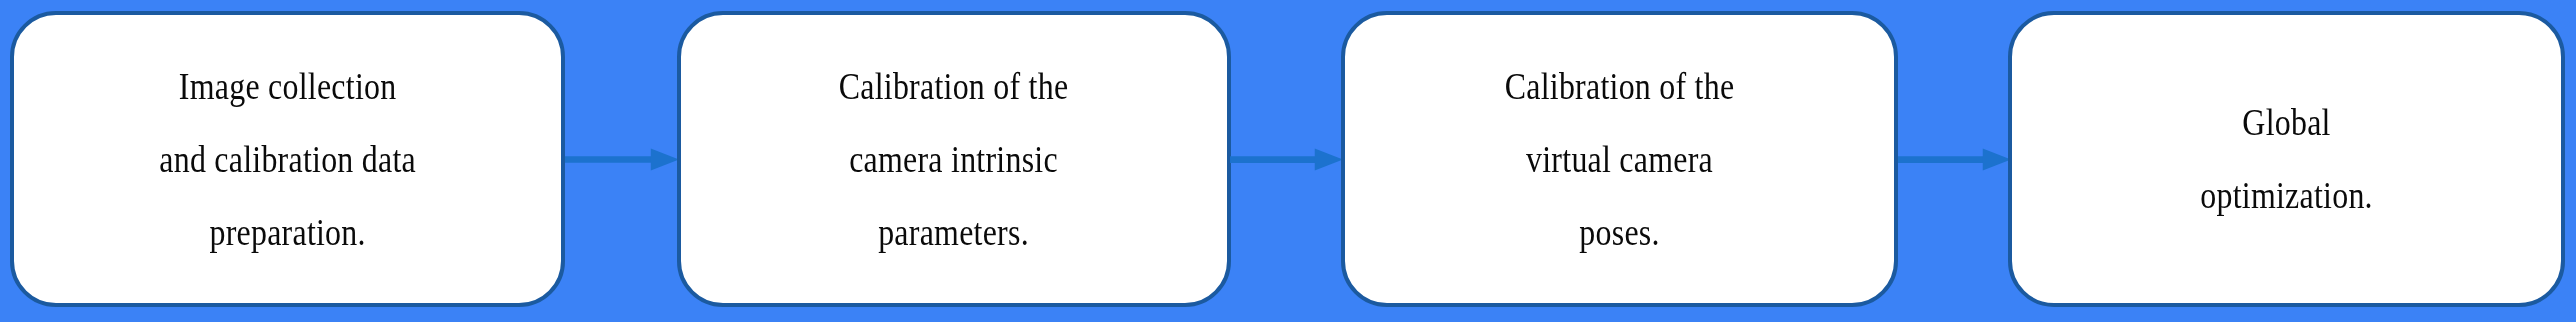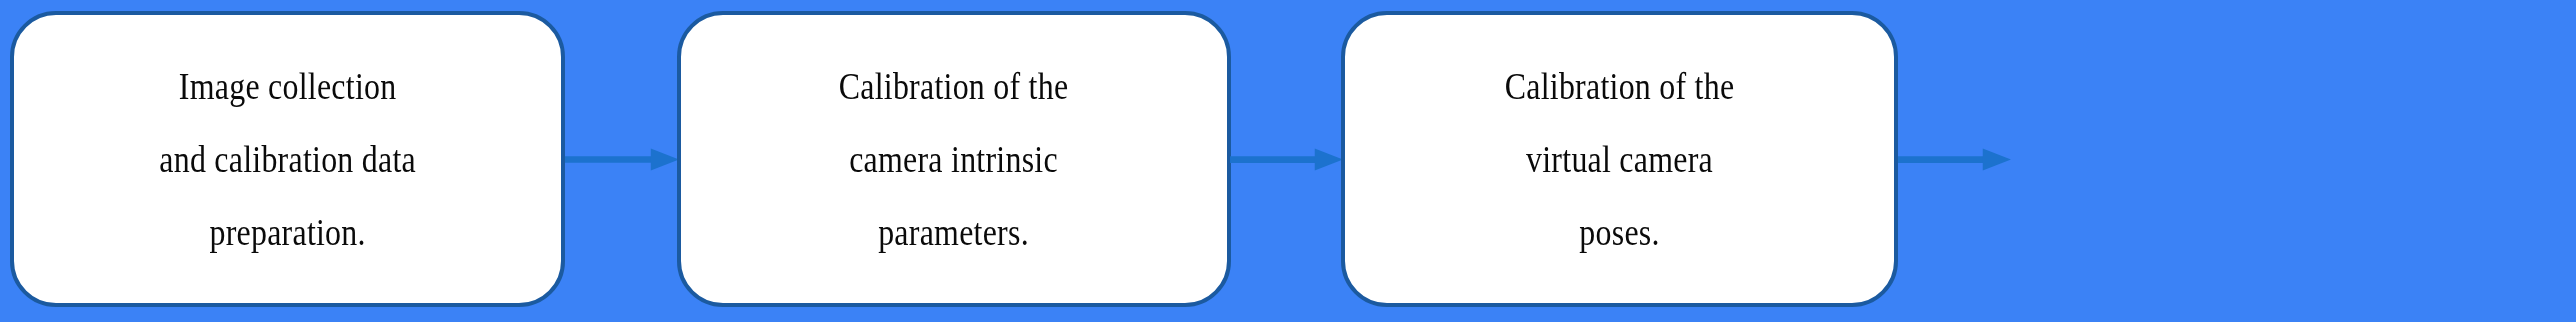--- a/index.html
+++ b/index.html
@@ -101,16 +101,20 @@
 poses.</div>
     </div>
 
     <div class="connector conn-3">
       <svg width="113" height="27" viewBox="0 0 184 44" xmlns="http://www.w3.org/2000/svg">
         <line x1="0" y1="22" x2="148" y2="22" stroke="#1c72ce" stroke-width="11"></line>
         <polygon points="138,4 184,22 138,40" fill="#1c72ce"></polygon>
       </svg>
     </div>
 
+    <div class="node node-4">
+      <div class="node-label">Global
+optimization.</div>
+    </div>
 
   </div>
 </div>
 
 
 </body></html>

